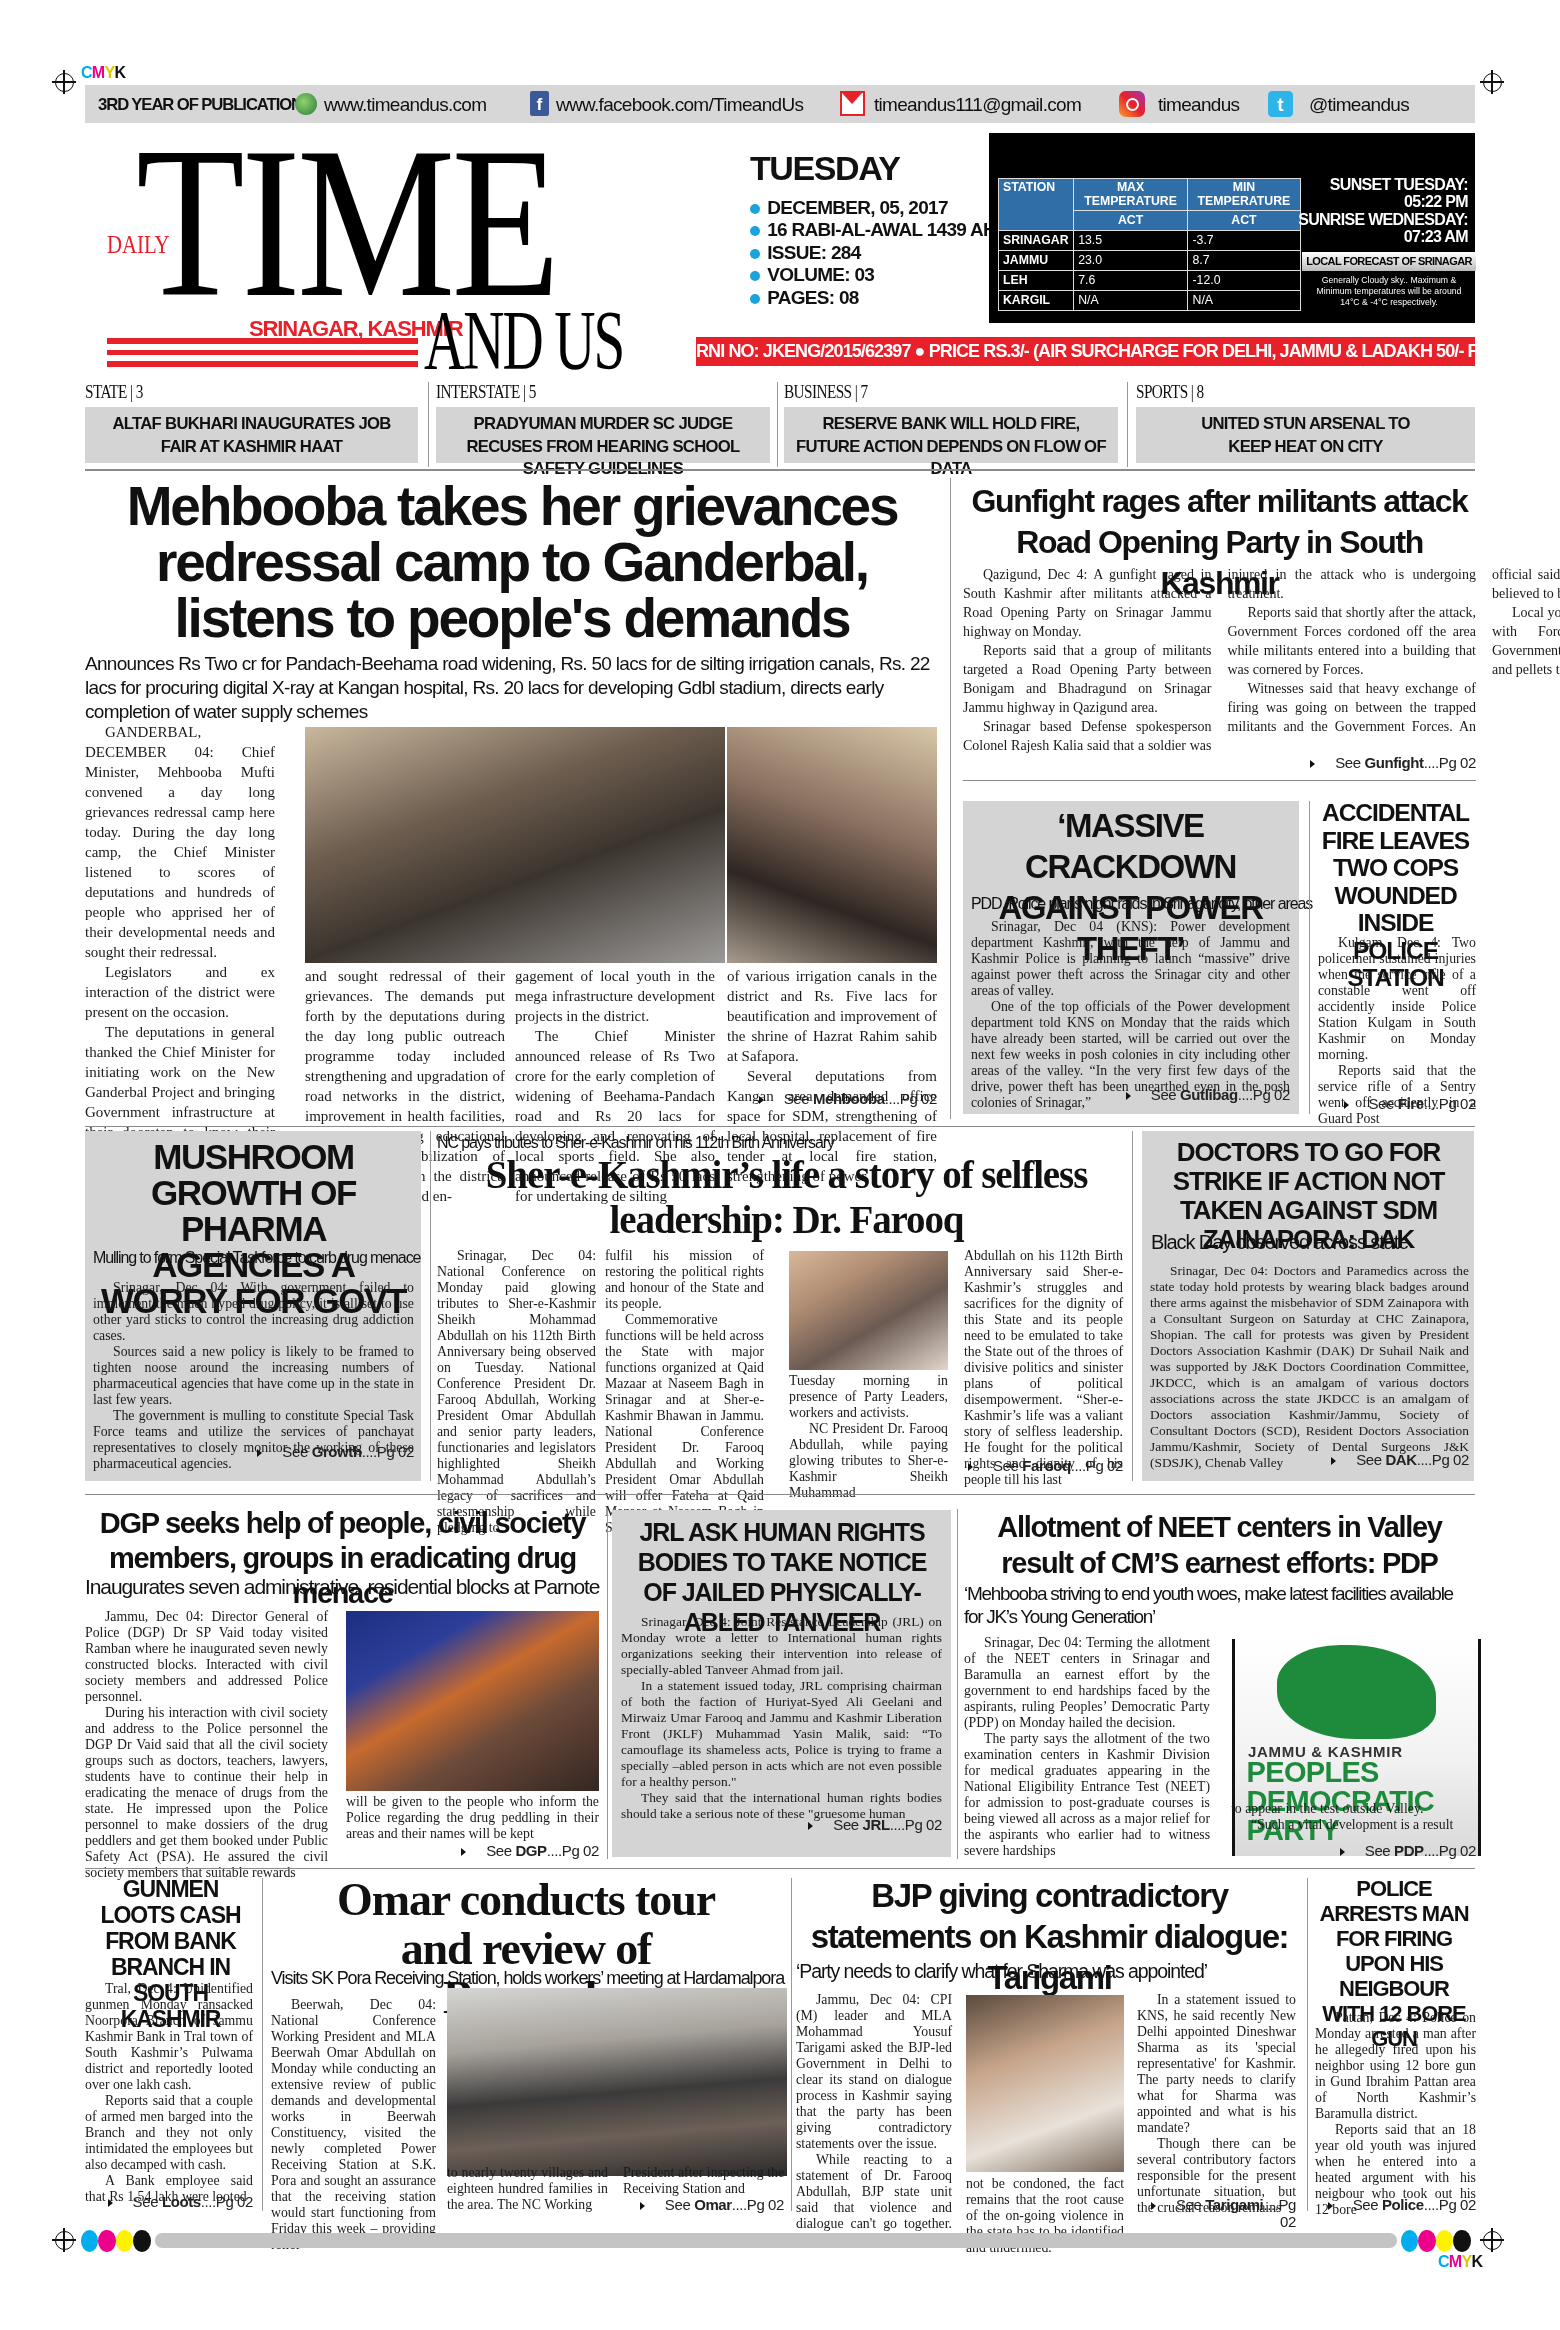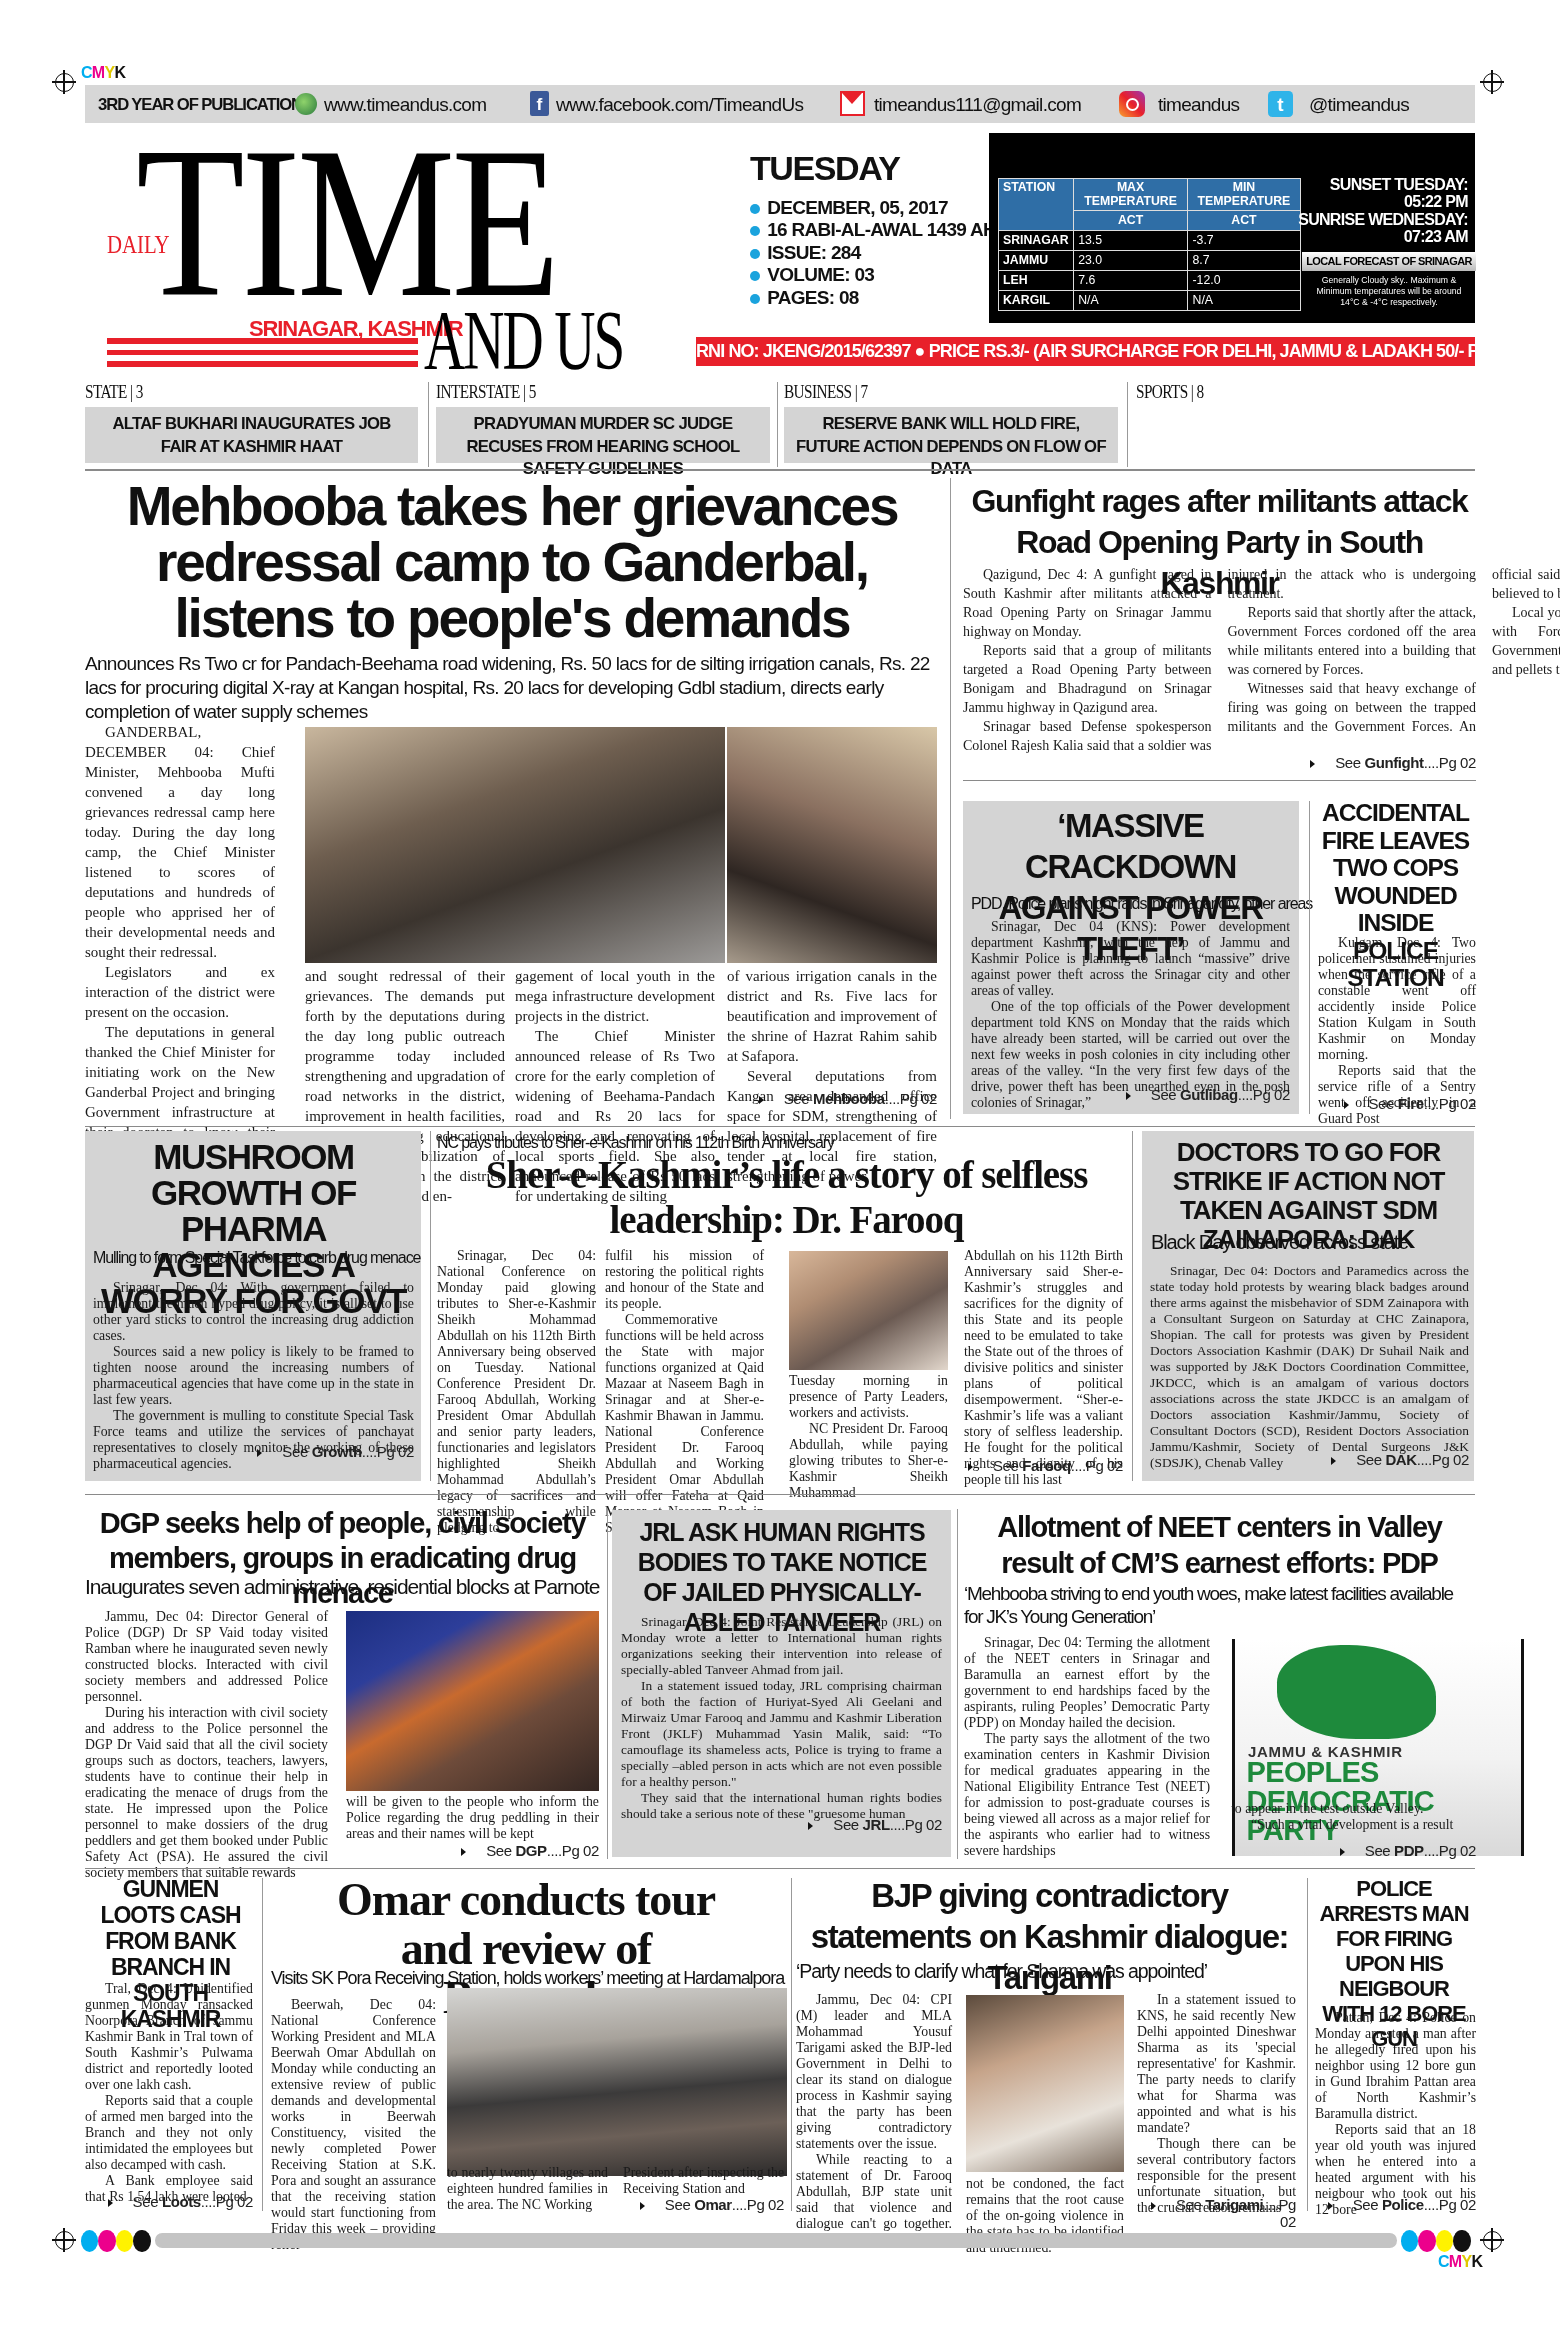--- a/index.html
+++ b/index.html
@@ -127,20 +127,21 @@
     <div class="grey cond" style="margin-top:4.3px;height:56px;padding:5.8px 7.2px;text-align:center;font-size:16.7px;font-weight:700;line-height:22.4px;letter-spacing:-0.7px;">PRADYUMAN MURDER SC JUDGE RECUSES FROM HEARING SCHOOL SAFETY GUIDELINES</div>
   </div>
   <div class="abs vr" style="left:692px;top:0;height:85px;"></div>
   <div class="abs" style="left:699px;top:0;width:334px;">
     <div style="font-family:'Liberation Serif',serif;font-size:18px;letter-spacing:-0.7px;transform:scaleX(0.85);transform-origin:left;">BUSINESS | 7</div>
     <div class="grey cond" style="margin-top:4.3px;height:56px;padding:5.8px 7.2px;text-align:center;font-size:16.7px;font-weight:700;line-height:22.4px;letter-spacing:-0.7px;">RESERVE BANK WILL HOLD FIRE, FUTURE ACTION DEPENDS ON FLOW OF DATA</div>
   </div>
   <div class="abs vr" style="left:1042px;top:0;height:85px;"></div>
   <div class="abs" style="left:1051px;top:0;width:339px;">
     <div style="font-family:'Liberation Serif',serif;font-size:18px;letter-spacing:-0.7px;transform:scaleX(0.85);transform-origin:left;">SPORTS | 8</div>
+    <div class="grey cond" style="margin-top:4.3px;height:56px;padding:5.8px 43px;text-align:center;font-size:16.7px;font-weight:700;line-height:22.4px;letter-spacing:-0.7px;">UNITED STUN ARSENAL TO KEEP HEAT ON CITY</div>
   </div>
 </div>
 <div class="abs hr" style="left:85px;top:469px;width:1390px;"></div>
 
 <div class="abs hl" style="left:85px;top:478px;width:854px;font-size:55px;line-height:56px;font-weight:900;letter-spacing:-2.2px;padding:0 22px;">Mehbooba takes her grievances redressal camp to Ganderbal, listens to people's demands</div>
 <div class="abs sub" style="left:85px;top:652px;width:854px;font-size:19px;line-height:24px;text-align:left;">Announces Rs Two cr for Pandach-Beehama road widening, Rs. 50 lacs for de silting irrigation canals, Rs. 22 lacs for procuring digital X-ray at Kangan hospital, Rs. 20 lacs for developing Gdbl stadium, directs early completion of water supply schemes</div>
 <div class="abs body" style="left:85px;top:722px;width:190px;">
   <p>GANDERBAL, DECEMBER 04: Chief Minister, Mehbooba Mufti convened a day long grievances redressal camp here today. During the day long camp, the Chief Minister listened to scores of deputations and hundreds of people who apprised her of their developmental needs and sought their redressal.</p>
   <p>Legislators and ex interaction of the district were present on the occasion.</p>
   <p>The deputations in general thanked the Chief Minister for initiating work on the New Ganderbal Project and bringing Government infrastructure at their doorstep to know their developmental needs and addressing them on spot.</p>
@@ -264,21 +265,21 @@
   <span class="tri"></span><span>See</span> <b>JRL</b><span>....Pg 02</span>
 </div>
 <div class="abs vr" style="left:957px;top:1509px;height:350px;"></div>
 
 <div class="abs hl" style="left:963px;top:1509px;width:513px;font-size:29px;line-height:36px;letter-spacing:-1.3px;">Allotment of NEET centers in Valley result of CM’S earnest efforts: PDP</div>
 <div class="abs sub" style="left:964px;top:1582px;width:511px;font-size:19px;line-height:23px;letter-spacing:-1.3px;">‘Mehbooba striving to end youth woes, make latest facilities available for JK’s Young Generation’</div>
 <div class="abs body" style="left:964px;top:1635px;width:246px;font-size:13.8px;line-height:16px;">
   <p>Srinagar, Dec 04: Terming the allotment of the NEET centers in Srinagar and Baramulla an earnest effort by the government to end hardships faced by the aspirants, ruling Peoples’ Democratic Party (PDP) on Monday hailed the decision.</p>
   <p>The party says the allotment of the two examination centers in Kashmir Division for medical graduates appearing in the National Eligibility Entrance Test (NEET) for admission to post-graduate courses is being viewed all across as a major relief for the aspirants who earlier had to witness severe hardships</p>
 </div>
-<div class="abs" style="left:1232px;top:1639px;width:292px;height:217px;border-left:3.6px solid #111;border-right:3.6px solid #111;background:linear-gradient(#fff 0%,#f2f2f2 55%,#d9d9d9 100%);">
+<div class="abs" style="left:1232px;top:1639px;width:249px;height:217px;border-left:3.6px solid #111;border-right:3.6px solid #111;background:linear-gradient(#fff 0%,#f2f2f2 55%,#d9d9d9 100%);">
   <div style="position:absolute;left:42px;top:5.8px;width:159px;height:94px;background:#1e8a3c;border-radius:40% 55% 30% 50%;"></div>
   <div style="position:absolute;left:13px;top:104px;font:700 15px 'Liberation Sans',sans-serif;color:#333;letter-spacing:0.7px;">JAMMU &amp; KASHMIR</div>
   <div style="position:absolute;left:11.6px;top:119px;font:900 29px/29px 'Liberation Sans',sans-serif;color:#1e8a3c;letter-spacing:-0.7px;">PEOPLES</div>
   <div style="position:absolute;left:11.6px;top:148px;font:900 29px/29px 'Liberation Sans',sans-serif;color:#1e8a3c;letter-spacing:-0.7px;">DEMOCRATIC</div>
   <div style="position:absolute;left:11.6px;top:177px;font:900 29px/29px 'Liberation Sans',sans-serif;color:#1e8a3c;letter-spacing:-0.7px;">PARTY</div>
 </div>
 
 <div class="abs body" style="left:1231px;top:1801px;width:245px;font-size:13.8px;line-height:16px;">
 <p style="text-indent: 0px;">to appear in the test outside Valley.</p>
     <p>“Such a vital development is a result</p>

